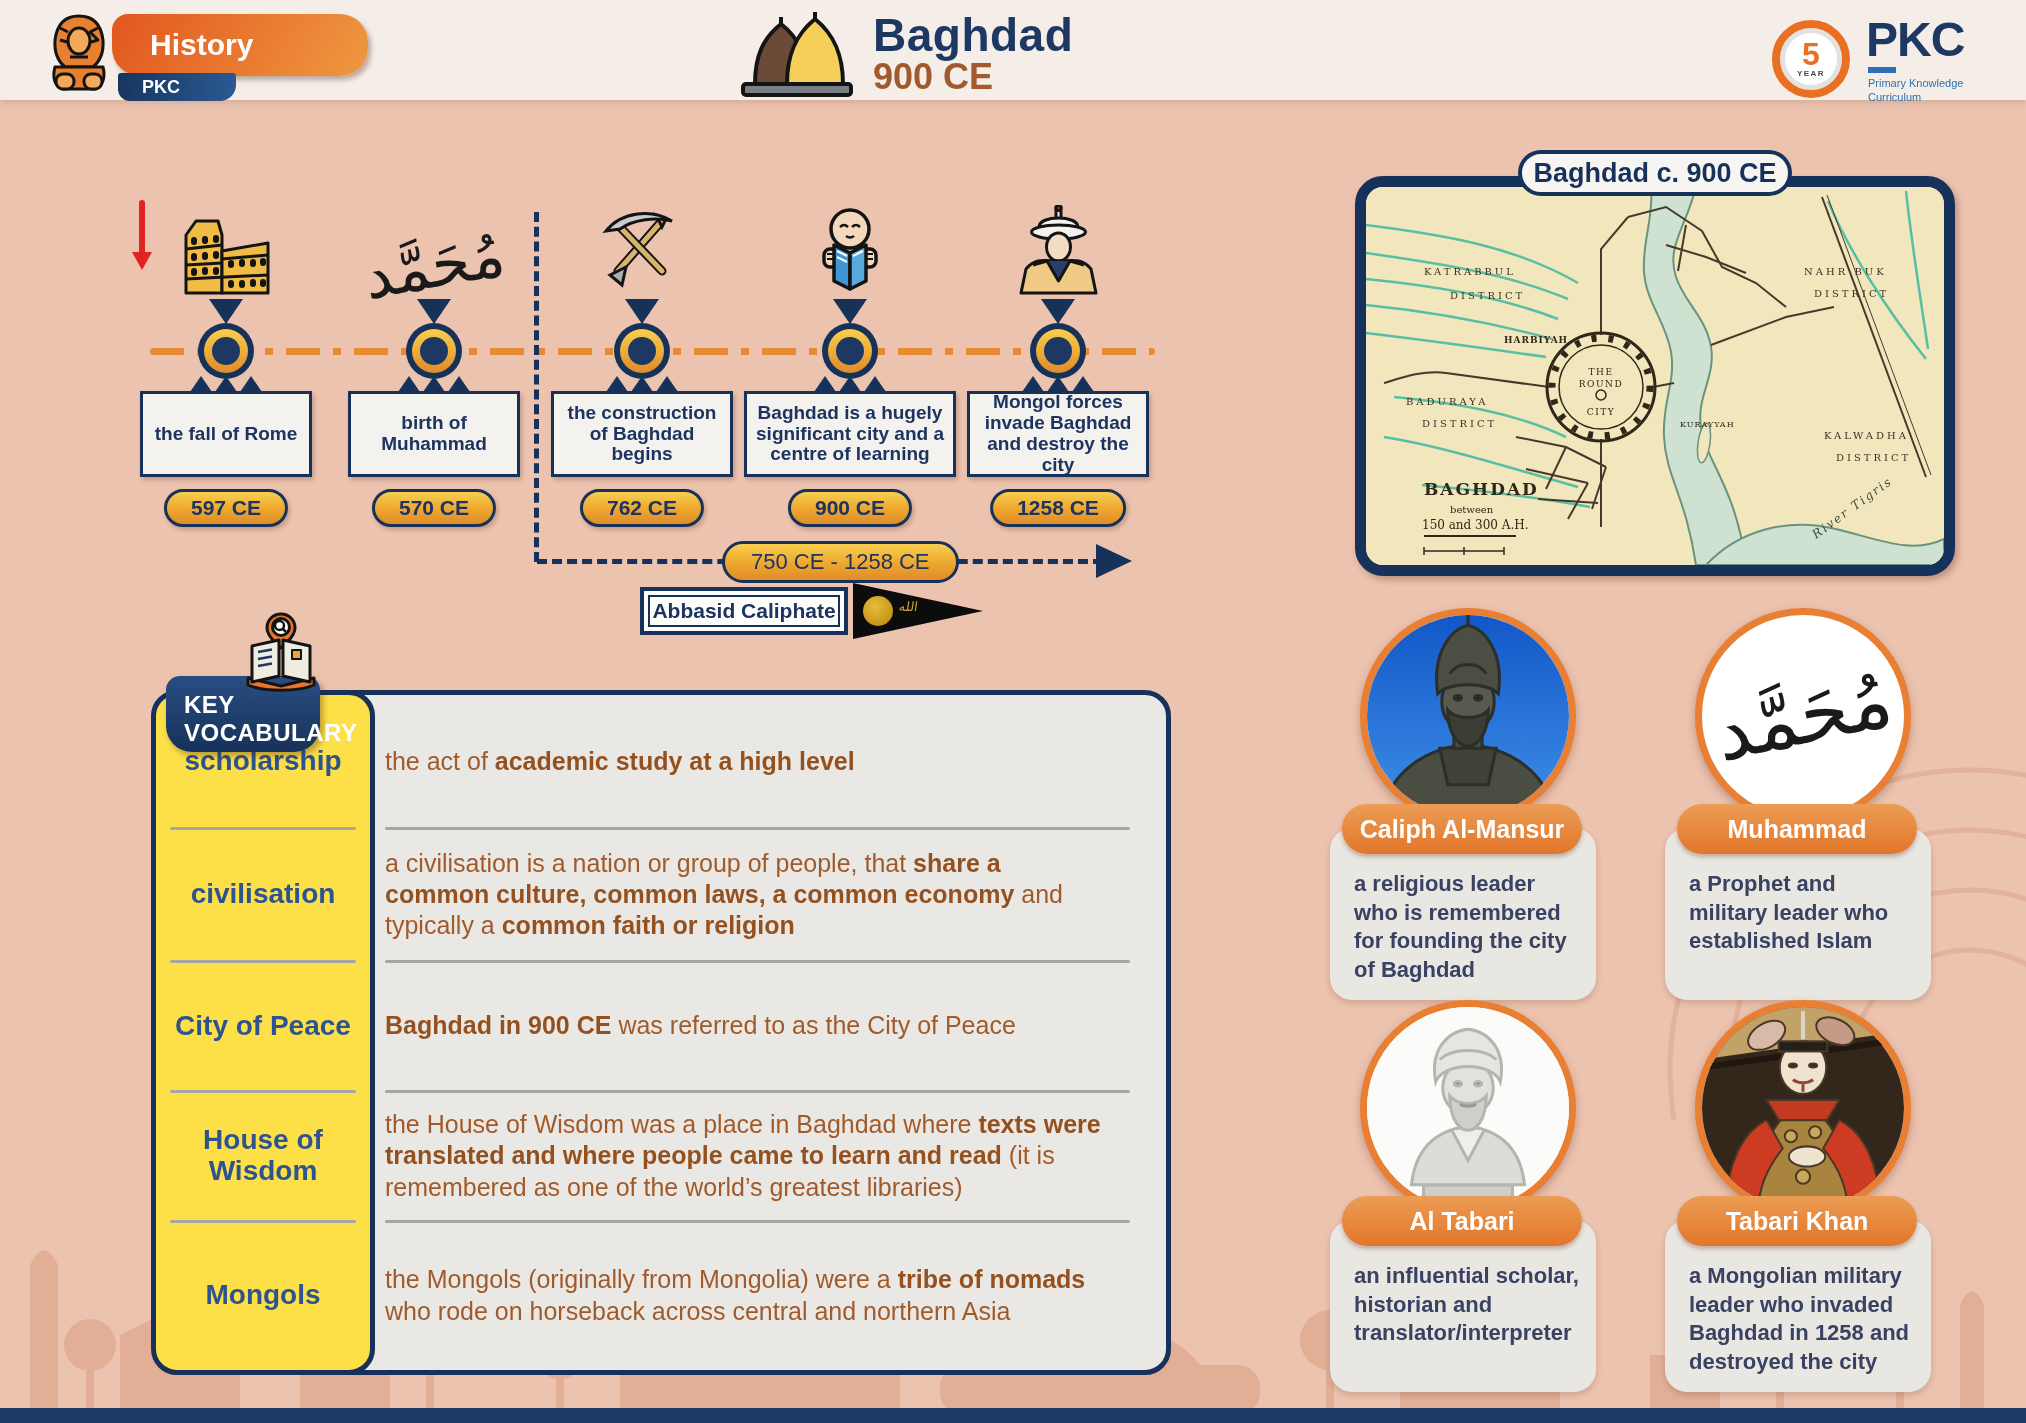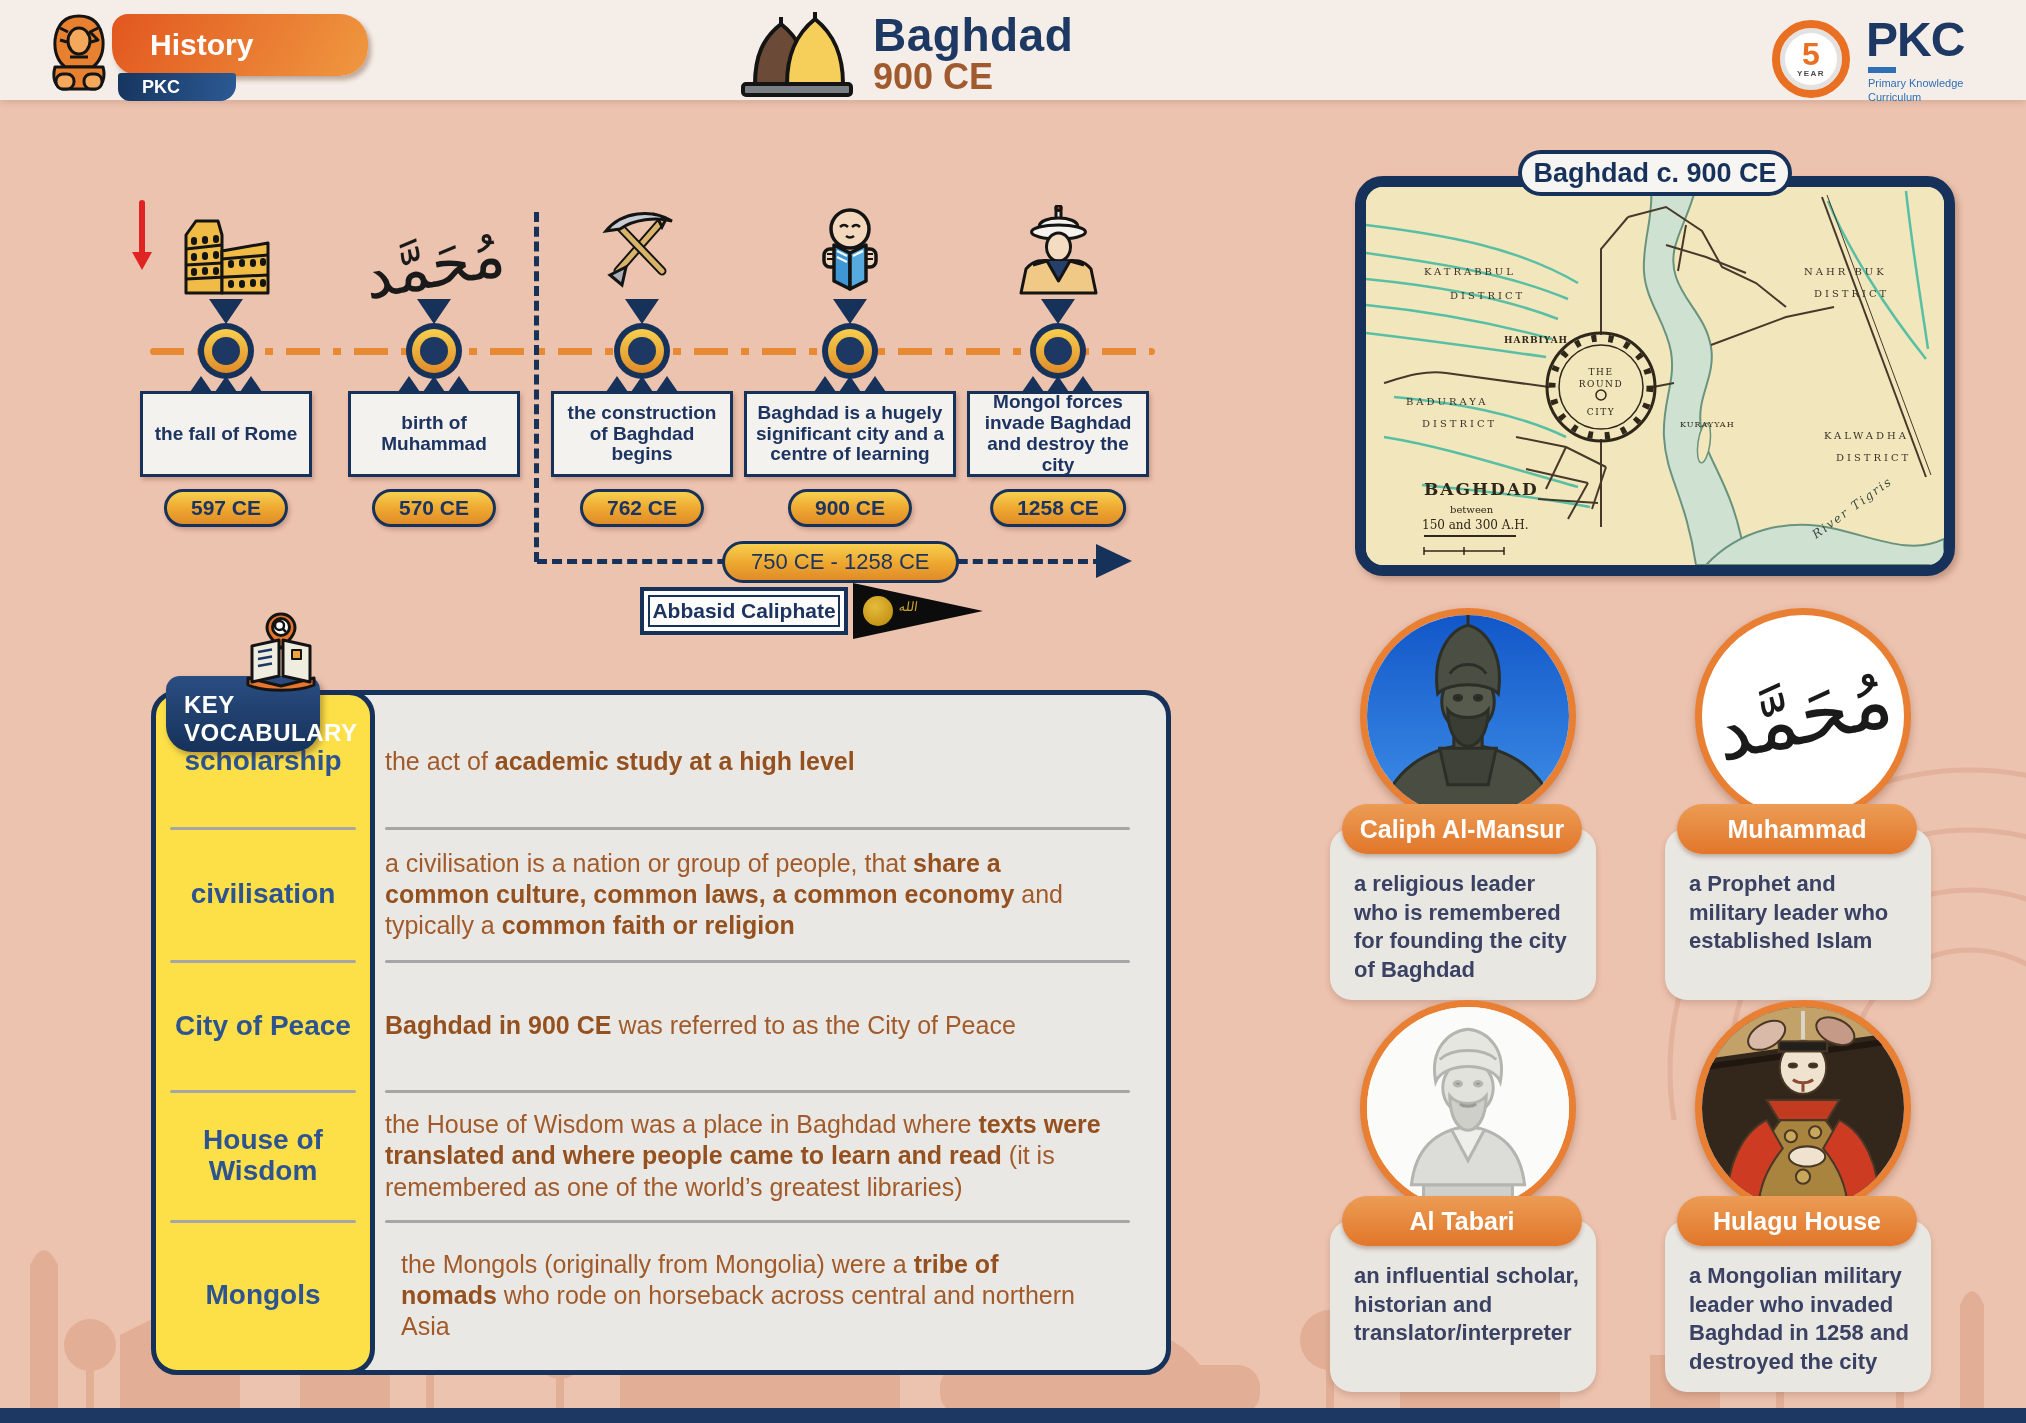--- a/index.html
+++ b/index.html
@@ -496,21 +496,21 @@
       </div>
     <div class="vrow def-row r3">
         <p style="margin:0"><b>Baghdad in 900 CE</b><span> was referred to as the City of Peace</span></p>
         <div class="sep"></div>
       </div>
     <div class="vrow def-row r4">
         <p style="margin:0"><span>the House of Wisdom was a place in Baghdad where </span><b>texts were translated and where people came to learn and read</b><span> (it is remembered as one of the world’s greatest libraries)</span></p>
         <div class="sep"></div>
       </div>
     <div class="vrow def-row r5">
-        <p style="margin:16px"><span>the Mongols (originally from Mongolia) were a </span><b>tribe of nomads</b><span> who rode on horseback across central and northern Asia</span></p>
+        <p style="margin:0"><span>the Mongols (originally from Mongolia) were a </span><b>tribe of nomads</b><span> who rode on horseback across central and northern Asia</span></p>
       </div>
   </div>
   <div class="vocab-badge">
     <div>KEY</div>
     <div>VOCABULARY</div>
   </div>
   <svg class="vocab-book" width="98" height="82" viewBox="0 0 98 82">
     <g stroke="#141414" stroke-width="3" stroke-linejoin="round">
       <path d="M49,2 C41,2 35,8 35,16 C35,25 49,36 49,36 C49,36 63,25 63,16 C63,8 57,2 49,2 Z" fill="#e8752c"></path>
       <circle cx="49" cy="15" r="8.5" fill="#fff"></circle>
@@ -607,20 +607,20 @@
           <ellipse cx="45" cy="29" rx="2" ry="1" fill="#3a2c1c"></ellipse>
           <ellipse cx="55" cy="29" rx="2" ry="1" fill="#3a2c1c"></ellipse>
           <path d="M45,36 C48,38 52,38 55,36 M50,38 L50,42" fill="none" stroke="#8a4a33" stroke-width="1.5"></path>
           <ellipse cx="52" cy="74" rx="9" ry="5" fill="#efe2cf"></ellipse>
           <circle cx="44" cy="64" r="3" fill="#c9a85c"></circle>
             <circle cx="56" cy="62" r="3" fill="#c9a85c"></circle>
           <circle cx="50" cy="84" r="3.5" fill="#c9a85c"></circle>
         </g>
       </svg>
     </div>
-    <div class="p-pill">Hulagu House</div>
+    <div class="p-pill">Tabari Khan</div>
     <div class="p-card">
       <span>a Mongolian military leader who invaded Baghdad in 1258 and destroyed the city</span>
     </div>
   </div>
 
   <div class="bottom-bar"></div>
 </div>
 
 </body></html>

